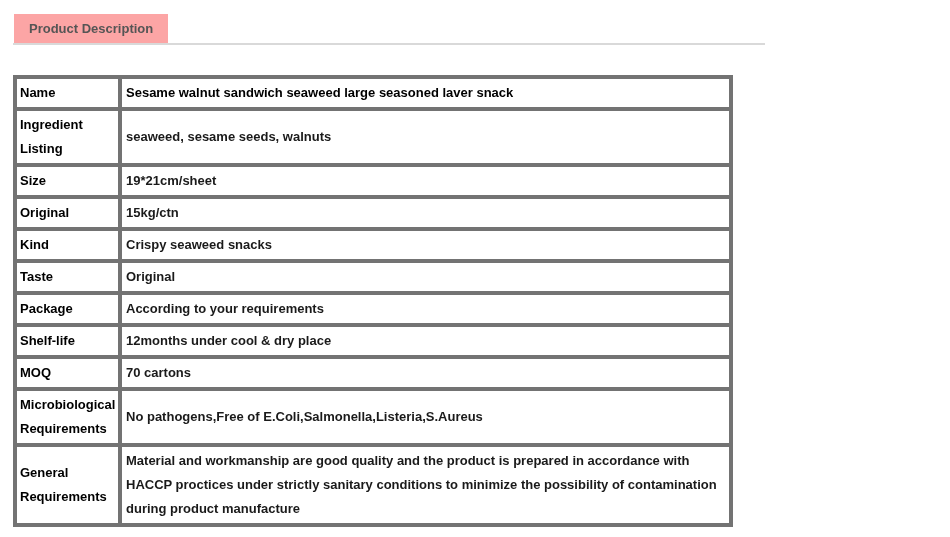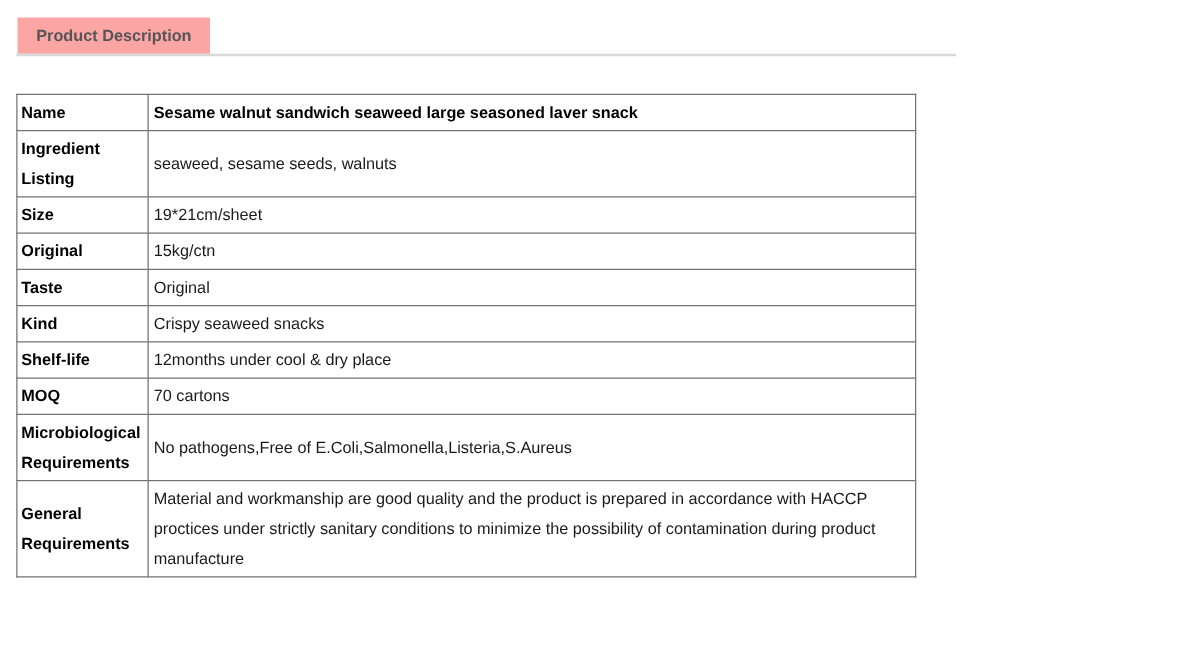--- a/index.html
+++ b/index.html
@@ -30,37 +30,37 @@
     background: #d9d9d9;
   }
   table.product-table {
     position: absolute;
     left: 13px; top: 75px;
     width: 720px;
     border-collapse: collapse;
     table-layout: fixed;
   }
   .product-table th, .product-table td {
-    border: 1px solid #737373;
+    border: 4px solid #737373;
     font-size: 13px;
     line-height: 24px;
     vertical-align: middle;
     text-align: left;
     word-wrap: break-word;
   }
   .product-table th {
     width: 105px;
     padding: 2px 2px 2px 3px;
     font-weight: bold;
     color: #000000;
   }
   .product-table td {
     padding: 2px 6px 2px 4px;
     color: #1a1a1a;
-    font-weight: normal;
+    font-weight: bold;
   }
   .product-table td.bold-value {
     font-weight: bold;
     color: #000000;
     margin-left: 44px;
   }
 </style>
 </head>
 <body>
 
@@ -80,26 +80,30 @@
       </tr>
       <tr>
         <th>Size</th>
         <td>19*21cm/sheet</td>
       </tr>
       <tr>
         <th>Original</th>
         <td>15kg/ctn</td>
       </tr>
       <tr>
+        <th>Kind</th>
+        <td>Crispy seaweed snacks</td>
+      </tr>
+      <tr>
         <th>Taste</th>
         <td>Original</td>
       </tr>
       <tr>
-        <th>Kind</th>
-        <td>Crispy seaweed snacks</td>
+        <th>Package</th>
+        <td>According to your requirements</td>
       </tr>
       <tr>
         <th>Shelf-life</th>
         <td>12months under cool &amp; dry place</td>
       </tr>
       <tr>
         <th>MOQ</th>
         <td>70 cartons</td>
       </tr>
       <tr>

